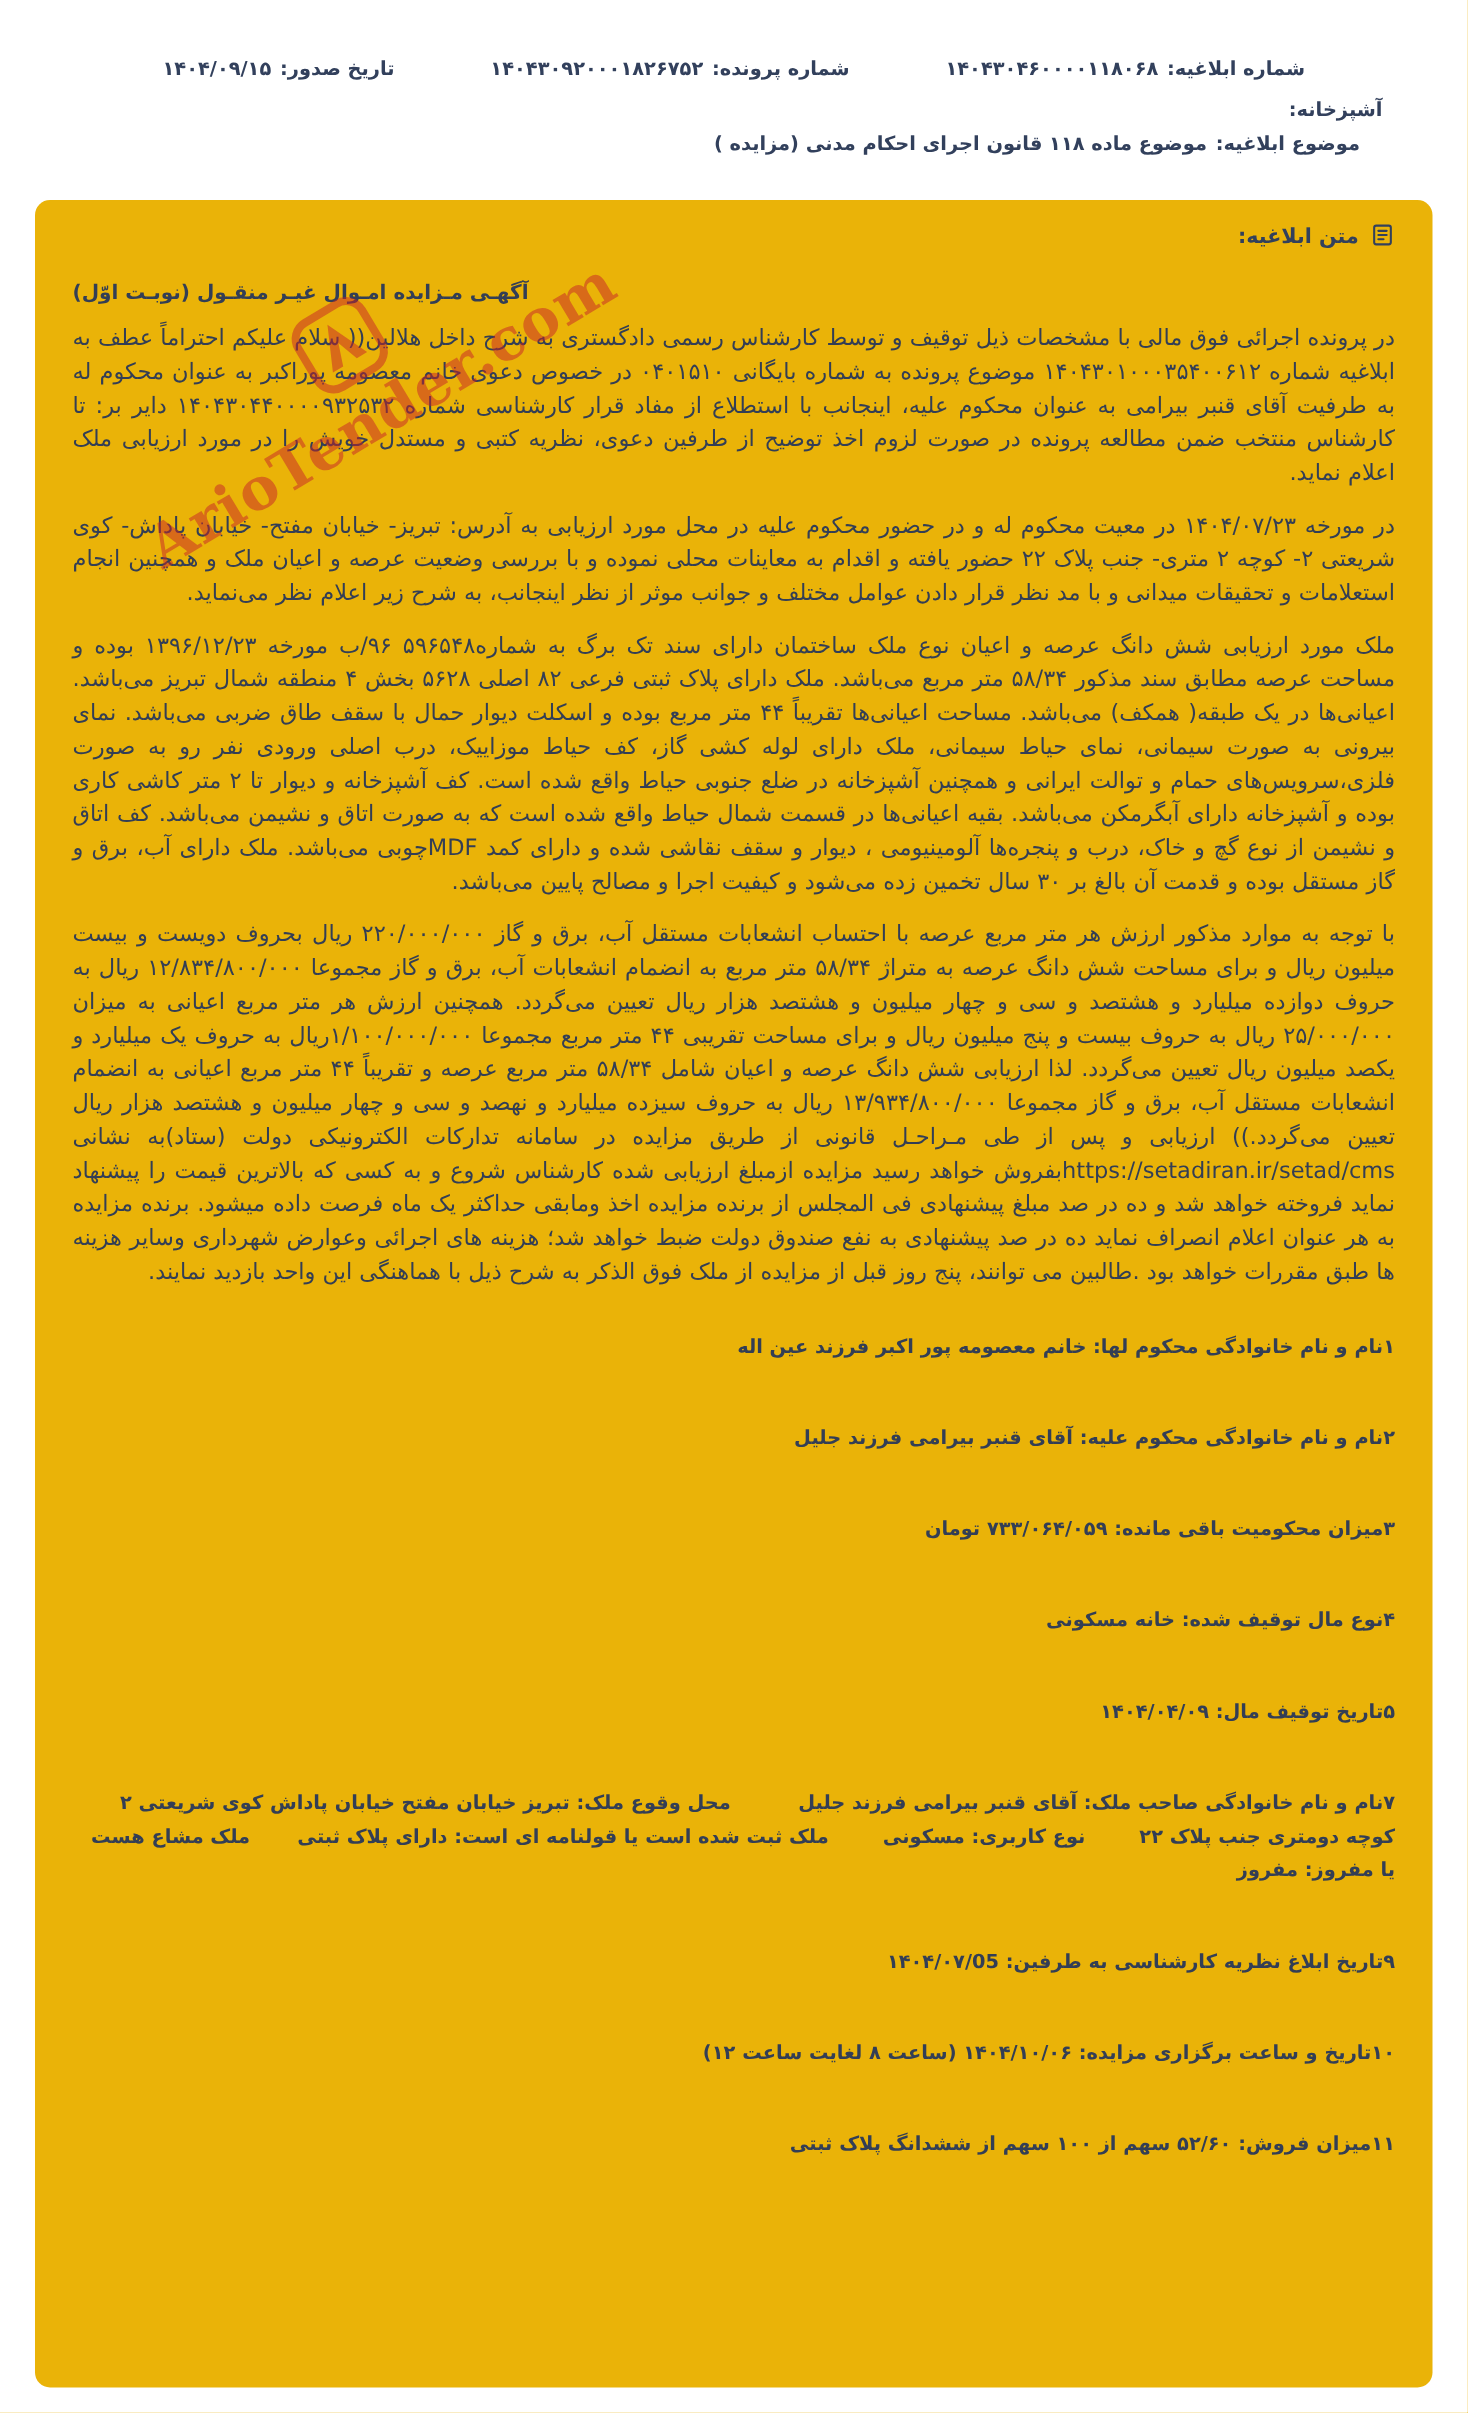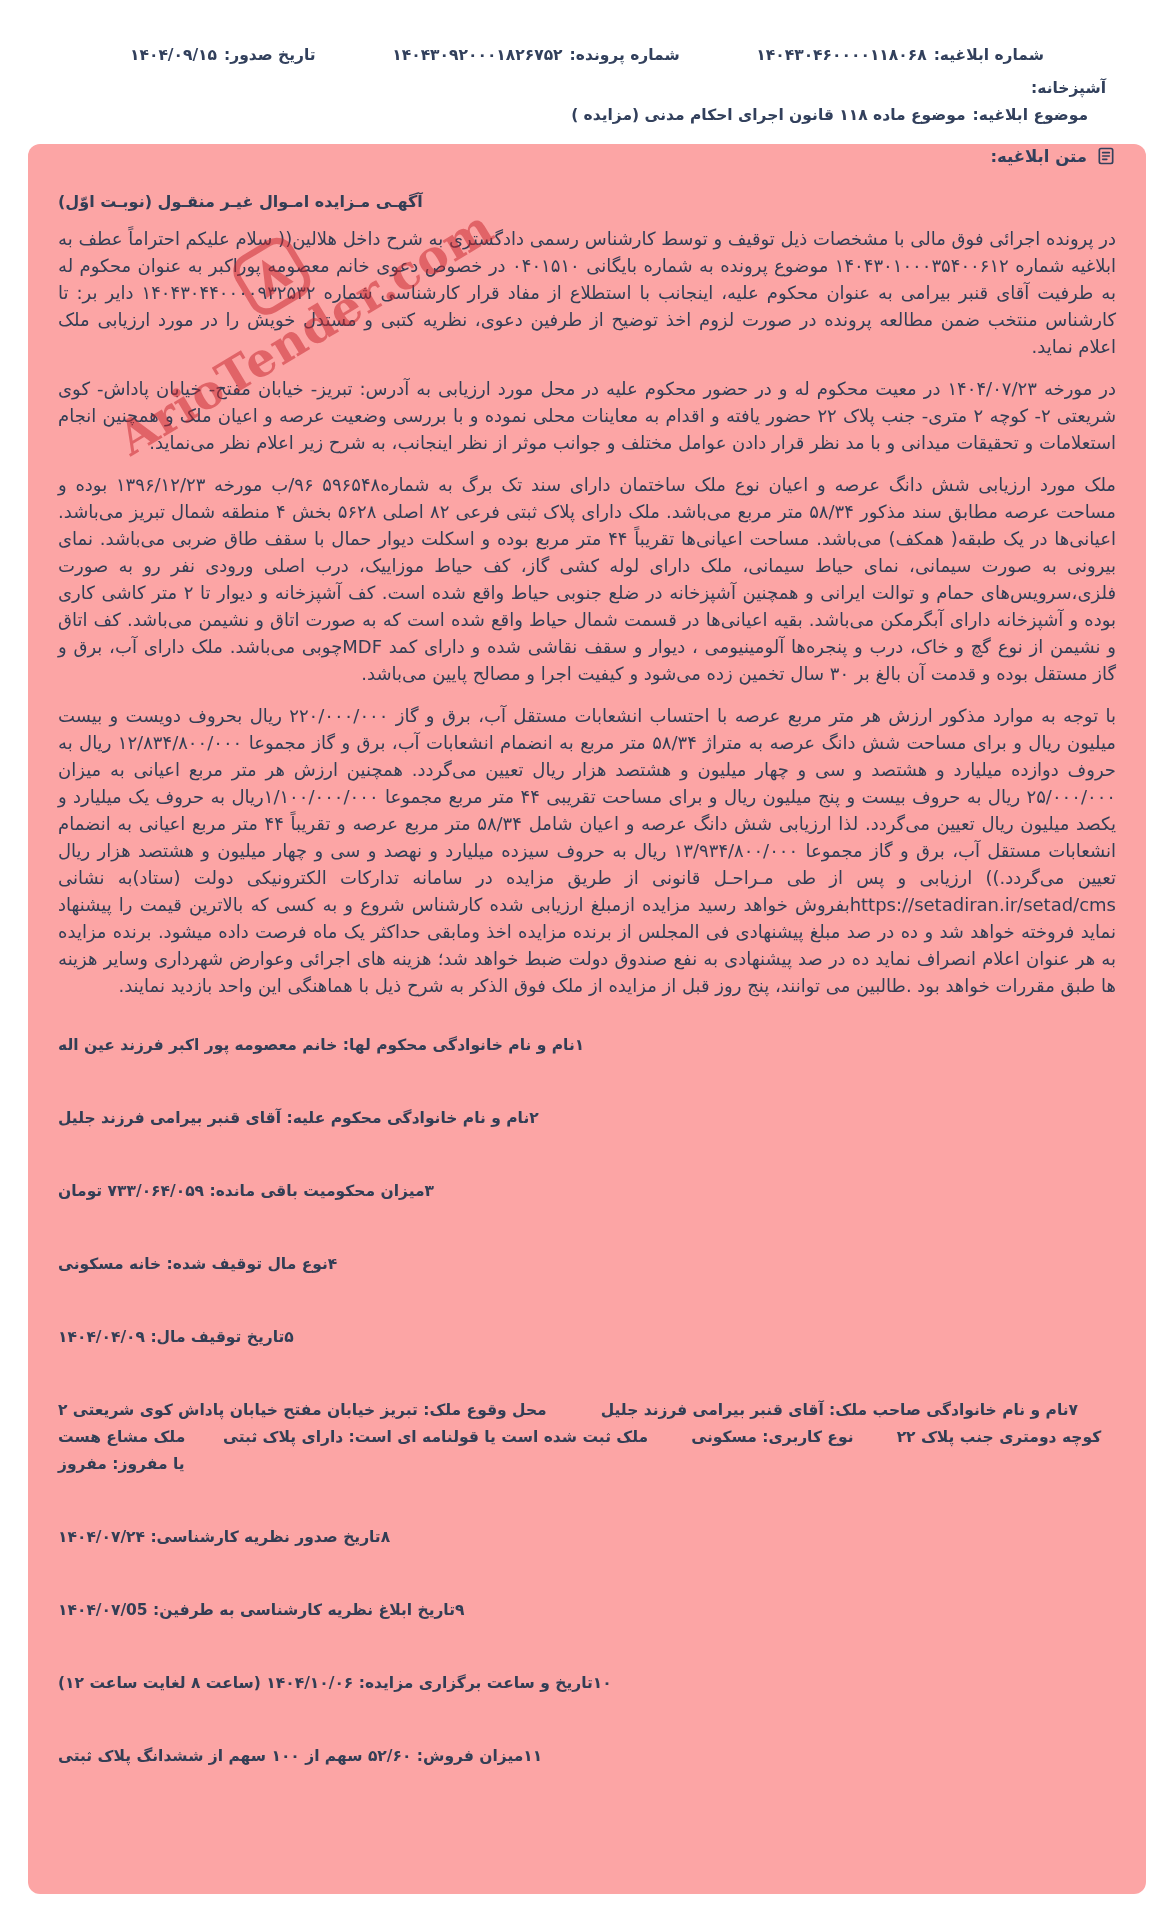--- a/index.html
+++ b/index.html
@@ -11,32 +11,32 @@
   }
   
   .doc-header{padding-top:46px;font-size:15.5px}
   .hrow{display:flex}
   .hrow-1{justify-content:space-between;padding:0 130px}
   .hrow-2{padding:15px 68px 0 0}
   .hrow-3{padding:9px 86px 0 0}
   .hfield{display:flex;gap:7px;color:#32405c;font-weight:bold;white-space:nowrap}
   
   .notice-box{
-    margin:20px 28px 0;background:#fca5a5;border-radius:12px;
-    padding:2px 30px 44px;min-height:1750px;
+    margin:36px 28px 0;background:#eab308;border-radius:12px;
+    padding:18px 30px 44px;min-height:1750px;
   }
   .notice-heading{display:flex;align-items:center;gap:9px;font-size:16.5px;font-weight:bold;color:#32405c}
   .doc-icon{display:inline-flex;color:#32405c}
   .doc-icon svg{display:block}
   .notice-title{font-size:16px;font-weight:bold;color:#333e55;text-align:left;margin:26px 212px 14px 0}
   .para{font-size:18px;line-height:27px;text-align:justify;color:#333e55;margin-bottom:15px}
   .items{padding-top:18px}
   .item{
     font-size:15.5px;line-height:27px;font-weight:bold;color:#333e55;
-    text-align:left;margin-bottom:46px;white-space:pre-wrap;
+    text-align:right;margin-bottom:46px;white-space:pre-wrap;
   }
   .item:last-child{margin-bottom:0}
   
   .watermark{
     position:absolute;top:238px;left:52px;width:470px;z-index:3;
     display:flex;flex-direction:column;align-items:center;gap:4px;
     transform:rotate(-31deg);
     color:rgba(198,33,42,0.5);
     direction:ltr;pointer-events:none;user-select:none;
   }
@@ -99,21 +99,20 @@
     <p class="para">ملک مورد ارزیابی شش دانگ عرصه و اعیان نوع ملک ساختمان دارای سند تک برگ به شماره۵۹۶۵۴۸  ۹۶/ب مورخه ۱۳۹۶/۱۲/۲۳  بوده و مساحت عرصه مطابق سند مذکور ۵۸/۳۴ متر مربع می‌باشد. ملک دارای  پلاک ثبتی فرعی ۸۲ اصلی ۵۶۲۸  بخش ۴ منطقه شمال تبریز می‌باشد. اعیانی‌ها در یک طبقه( همکف) می‌باشد. مساحت اعیانی‌ها تقریباً ۴۴ متر مربع بوده و اسکلت دیوار حمال با سقف طاق ضربی می‌باشد. نمای بیرونی به صورت سیمانی، نمای حیاط سیمانی، ملک دارای لوله کشی گاز، کف حیاط موزاییک، درب اصلی ورودی نفر رو به صورت فلزی،سرویس‌های حمام و توالت ایرانی و همچنین آشپزخانه در ضلع جنوبی حیاط واقع  شده است. کف آشپزخانه و دیوار تا ۲ متر کاشی کاری بوده و آشپزخانه دارای آبگرمکن می‌باشد. بقیه اعیانی‌ها در قسمت شمال حیاط  واقع شده است  که به صورت اتاق و نشیمن می‌باشد. کف اتاق و نشیمن از نوع گچ و خاک، درب و پنجره‌ها آلومینیومی ، دیوار و سقف نقاشی شده و دارای کمد MDFچوبی می‌باشد. ملک دارای آب، برق  و گاز مستقل بوده و قدمت آن بالغ بر ۳۰ سال تخمین زده می‌شود و کیفیت اجرا و مصالح پایین می‌باشد.</p>
     <p class="para">با توجه به موارد مذکور ارزش هر متر مربع عرصه با احتساب انشعابات مستقل آب، برق و گاز ۲۲۰/۰۰۰/۰۰۰ ریال بحروف  دویست و بیست میلیون ریال و برای مساحت شش دانگ  عرصه به متراژ ۵۸/۳۴ متر مربع به انضمام انشعابات آب، برق و گاز  مجموعا ۱۲/۸۳۴/۸۰۰/۰۰۰ ریال  به حروف  دوازده میلیارد و هشتصد و سی و چهار میلیون و هشتصد هزار ریال تعیین می‌گردد. همچنین ارزش هر متر مربع اعیانی به میزان ۲۵/۰۰۰/۰۰۰ ریال به حروف بیست و پنج میلیون ریال و برای مساحت تقریبی  ۴۴ متر مربع مجموعا ۱/۱۰۰/۰۰۰/۰۰۰ریال به حروف یک میلیارد و یکصد میلیون ریال  تعیین می‌گردد. لذا ارزیابی شش دانگ عرصه و اعیان شامل ۵۸/۳۴ متر مربع عرصه  و تقریباً ۴۴ متر مربع اعیانی به انضمام انشعابات مستقل آب، برق و گاز مجموعا ۱۳/۹۳۴/۸۰۰/۰۰۰ ریال به حروف سیزده میلیارد و نهصد و سی و چهار میلیون و هشتصد هزار ریال تعیین می‌گردد.)) ارزیابی و پس از طی مـراحـل قانونی از طریق مزایده در سامانه تدارکات الکترونیکی دولت  (ستاد)به نشانی https://setadiran.ir/setad/cmsبفروش خواهد رسید مزایده ازمبلغ ارزیابی شده کارشناس شروع و به کسی که بالاترین قیمت را پیشنهاد نماید فروخته خواهد شد و ده در صد مبلغ پیشنهادی فی المجلس از برنده مزایده اخذ ومابقی حداکثر یک ماه فرصت داده میشود. برنده مزایده به هر عنوان اعلام انصراف نماید ده در صد پیشنهادی به نفع صندوق دولت ضبط خواهد شد؛ هزینه های اجرائی وعوارض شهرداری وسایر هزینه ها طبق مقررات خواهد بود .طالبین می توانند، پنج روز قبل از مزایده از ملک فوق الذکر به شرح ذیل با هماهنگی این واحد بازدید نمایند.</p>
 
     <div class="items">
       <p class="item">۱نام و نام خانوادگی محکوم لها: خانم معصومه پور اکبر فرزند عین اله</p>
       <p class="item">۲نام و نام خانوادگی محکوم علیه: آقای قنبر بیرامی فرزند جلیل</p>
       <p class="item">۳میزان محکومیت باقی مانده: ۷۳۳/۰۶۴/۰۵۹ تومان</p>
       <p class="item">۴نوع مال توقیف شده: خانه مسکونی</p>
       <p class="item">۵تاریخ توقیف مال: ۱۴۰۴/۰۴/۰۹</p>
       <p class="item">۷نام و نام خانوادگی صاحب ملک: آقای قنبر بیرامی فرزند جلیل          محل وقوع ملک: تبریز خیابان مفتح خیابان پاداش کوی شریعتی ۲ کوچه دومتری جنب پلاک ۲۲        نوع کاربری: مسکونی        ملک ثبت شده است یا قولنامه ای است: دارای پلاک ثبتی       ملک مشاع هست یا مفروز: مفروز</p>
-      <p class="item">۸تاریخ صدور نظریه کارشناسی: ۱۴۰۴/۰۷/۲۴</p>
       <p class="item">۹تاریخ ابلاغ نظریه کارشناسی به طرفین: ۱۴۰۴/۰۷/05</p>
       <p class="item">۱۰تاریخ و ساعت برگزاری مزایده: ۱۴۰۴/۱۰/۰۶ (ساعت ۸ لغایت ساعت ۱۲)</p>
       <p class="item">۱۱میزان فروش: ۵۲/۶۰ سهم از ۱۰۰ سهم از ششدانگ پلاک ثبتی</p>
     </div>
   </main>
 
   <div class="watermark">
     <span class="wm-logo">
       <svg viewBox="0 0 64 64" width="68" height="68">
         <rect x="4" y="4" width="56" height="56" rx="14" fill="none" stroke="currentColor" stroke-width="6"></rect>

